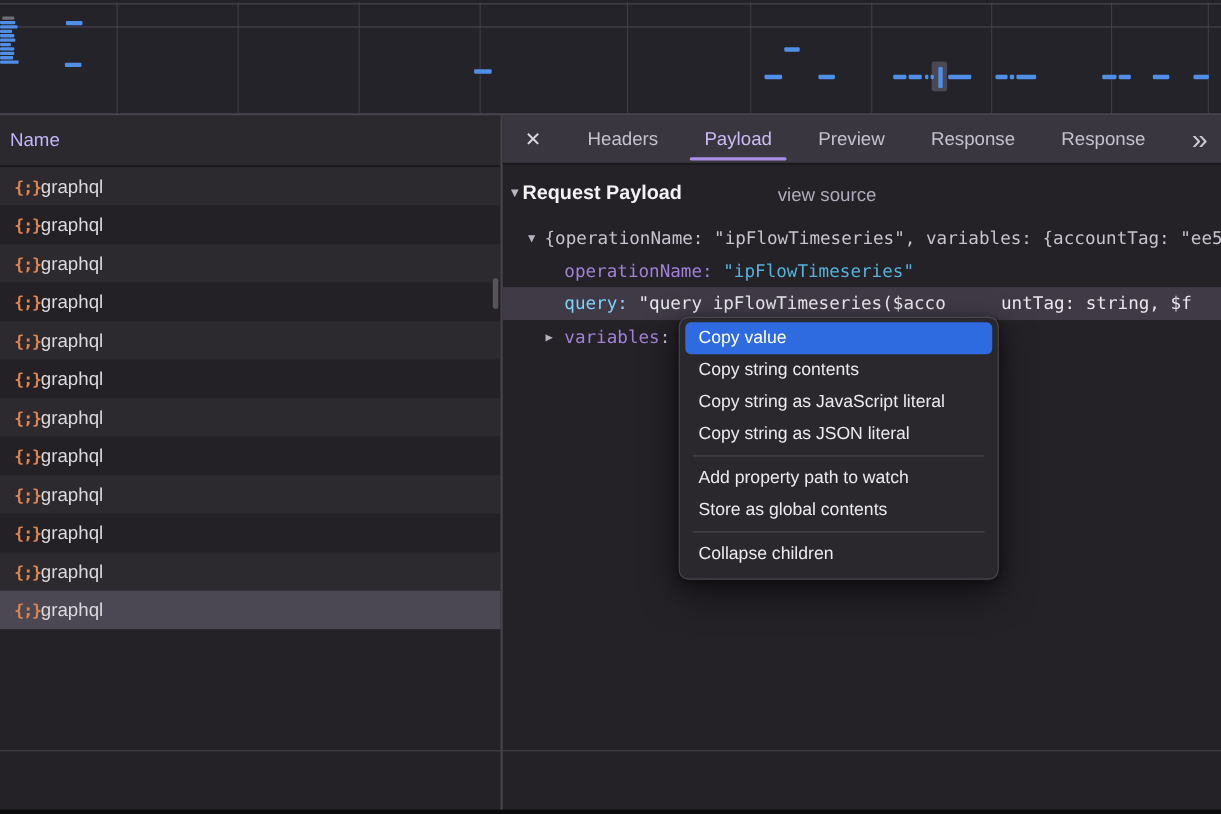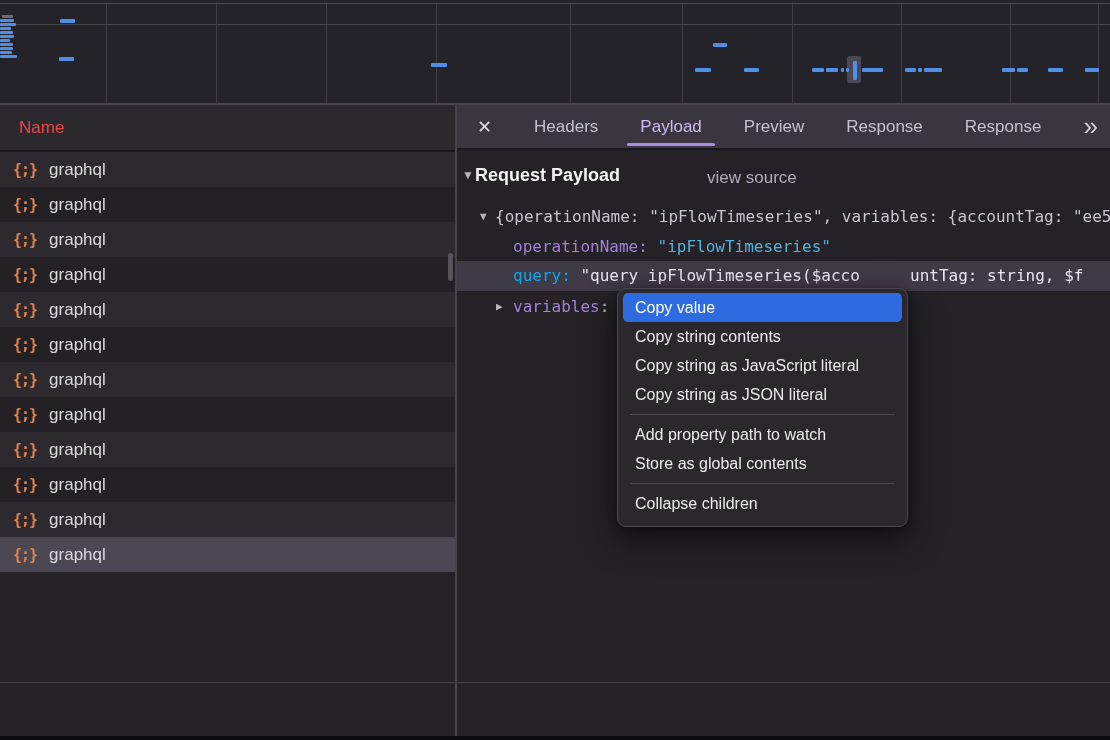--- a/index.html
+++ b/index.html
@@ -9,28 +9,28 @@
     -webkit-font-smoothing:antialiased;
   }
   
   .overview{position:absolute;left:0;top:0;width:1110px;height:103px;background:#25232a;border-bottom:2px solid #4a4750;}
   .gl{position:absolute;top:2px;bottom:0;width:1px;background:#3f3c44;}
   .hl{position:absolute;left:0;right:0;height:1px;background:#4a474f;}
   .bar{position:absolute;border-radius:1px;}
   .hbox{position:absolute;background:#4b4753;border-radius:2px;}
   
   .name-header{position:absolute;left:0;top:105px;width:455px;height:45px;background:#2b292e;border-bottom:2px solid #19181b;}
-  .name-header span{display:block;padding-left:19px;line-height:45px;font-size:17px;color:#ef4444;}
+  .name-header span{display:block;padding-left:9px;line-height:45px;font-size:17px;color:#c4b5fd;}
   .req-list{position:absolute;left:0;top:152px;width:455px;}
   .req-row{height:35px;display:flex;align-items:center;}
   .req-row.odd{background:#2d2a2f;}
   .req-row.even{background:#232125;}
   .req-row.selected{background:#4c4853;}
   .json-icon{margin-left:13px;font-family:"DejaVu Sans Mono",monospace;font-weight:bold;font-size:15px;color:#e0834d;letter-spacing:-1px;}
-  .req-label{margin-left:12px;font-size:17px;color:#dcd9e0;}
+  .req-label{font-size:17px;color:#dcd9e0;}
   .scroll-thumb{position:absolute;left:448px;top:253px;width:5px;height:28px;background:#57535d;border-radius:3px;}
   .vdivider{position:absolute;left:455px;top:105px;width:2px;height:633px;background:#46434a;}
   
   .tabbar{position:absolute;left:457px;top:105px;width:653px;height:45px;background:#3a3640;border-bottom:2px solid #19181b;
           display:flex;align-items:center;gap:42px;padding-left:20px;box-sizing:border-box;}
   .close-x::before{content:"✕";}
   .close-x{color:#d9d6de;font-size:18px;cursor:default;}
   .tab{font-size:17px;color:#c6c1cd;position:relative;line-height:45px;height:45px;white-space:nowrap;}
   .tab.active{color:#cdbbf6;}
   .tab.active::after{content:"";position:absolute;left:-13px;right:-13px;bottom:3px;height:3px;background:#aa8ee6;border-radius:2px;}
@@ -39,21 +39,21 @@
   
   .payload{position:absolute;left:457px;top:152px;width:653px;height:530px;overflow:hidden;}
   .pl-header{position:absolute;left:5px;top:13px;font-size:18px;font-weight:bold;color:#f3f2f5;white-space:nowrap;}
   .pl-header .tri{font-size:12px;vertical-align:2px;margin-right:1px;}
   .view-source{position:absolute;left:250px;top:16px;font-size:17px;color:#b1abbb;white-space:nowrap;}
   .t-row{position:absolute;left:0;width:653px;height:29px;line-height:29px;
          font-family:"DejaVu Sans Mono",monospace;font-size:16px;white-space:nowrap;overflow:hidden;}
   .t-row .abs{position:absolute;top:0;}
   .tri{color:#b8b4bf;font-size:11px;}
   .key{color:#a182d8;}
-  .key-sel{color:#0ea5e9;text-align:center;}
+  .key-sel{color:#7dd3fc;text-align:center;}
   .str{color:#54b3dc;}
   .plain{color:#c8c4cf;}
   .white{color:#e9e7ed;}
   .gray-val{color:#d8d5dc;}
   .row-query{background:#3f3a46;height:30px;}
   
   .ctx-menu{position:absolute;left:617px;top:288px;width:291px;box-sizing:border-box;z-index:20;
             background:#2a282d;border:1px solid #4a4750;border-radius:9px;padding:4px 0 8px;
             box-shadow:0 12px 32px rgba(0,0,0,.55),0 2px 8px rgba(0,0,0,.4);}
   .mi{height:29px;line-height:29px;margin:0 5px;padding:0 12px;border-radius:5px;font-size:16px;color:#eceaf0;white-space:nowrap;overflow:hidden;}

